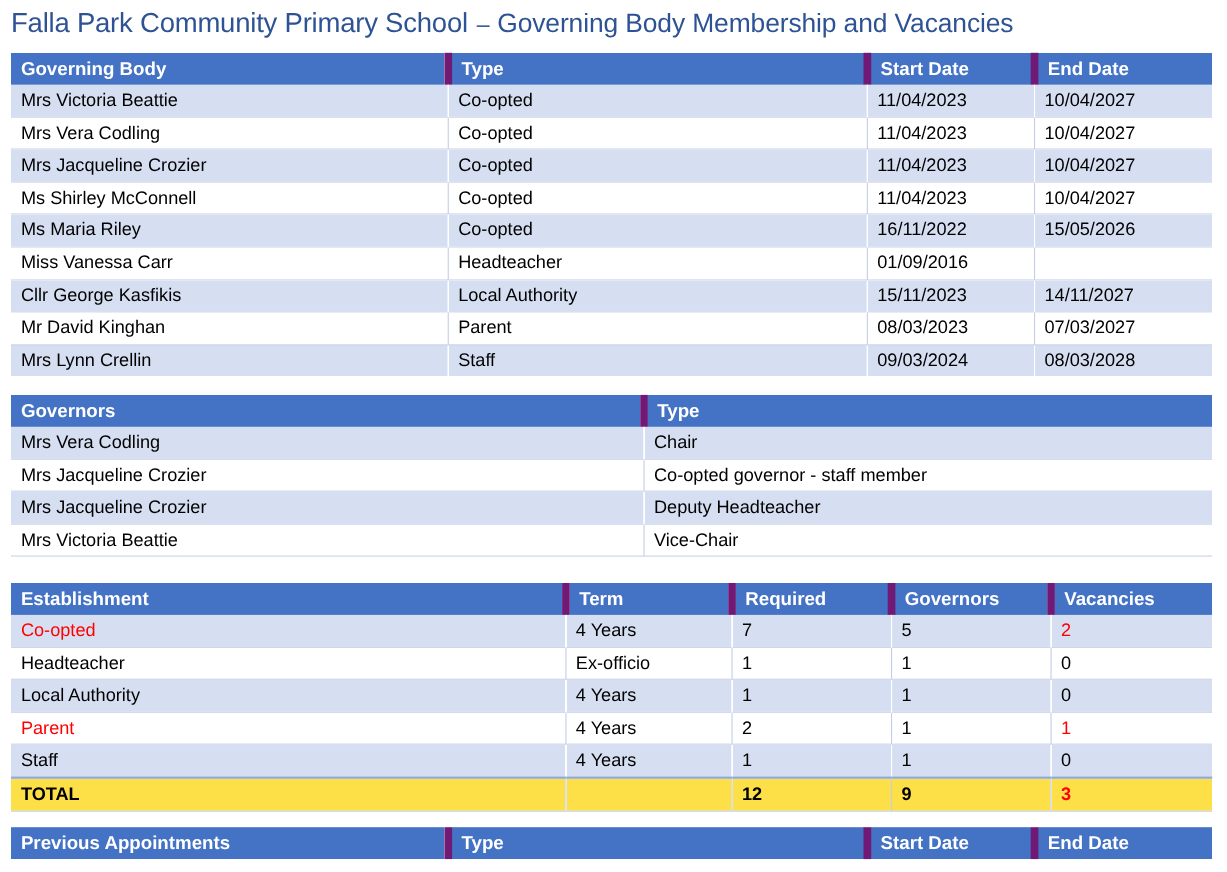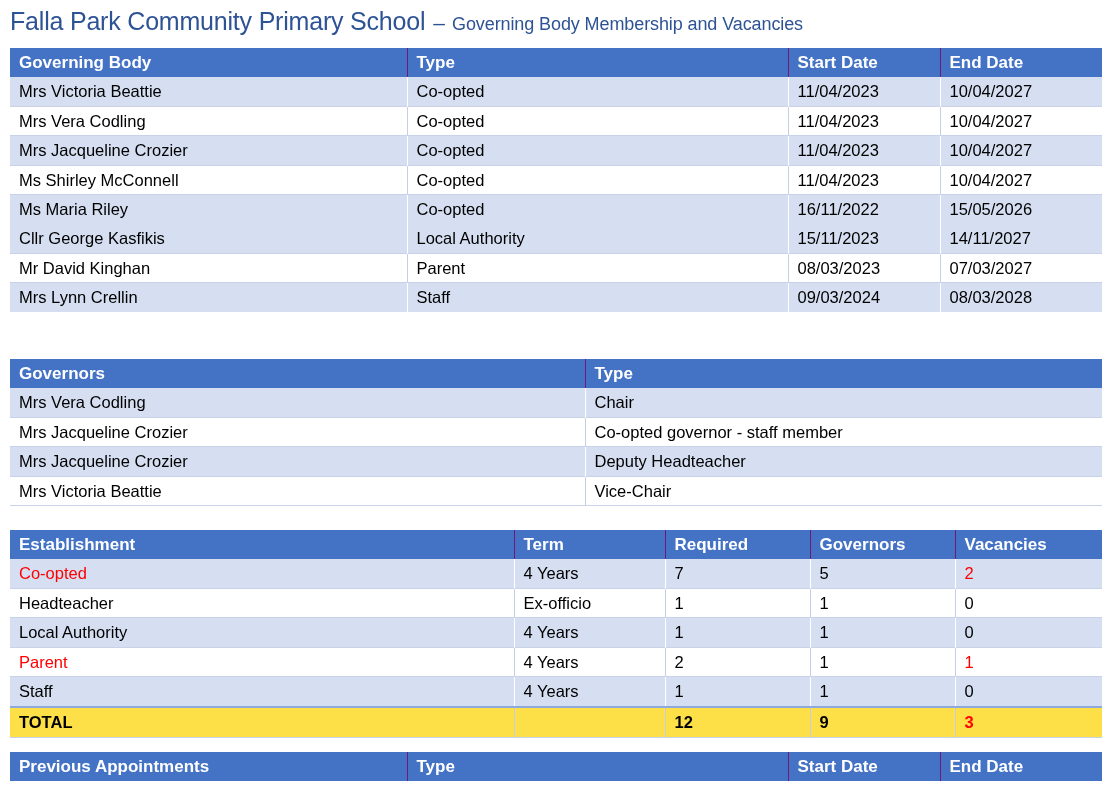--- a/index.html
+++ b/index.html
@@ -42,21 +42,21 @@
     font-weight: 400;
     letter-spacing: -0.2px;
   }
   .title-dash {
     font-size: 21px;
     color: #2E5395;
     margin: 0 7px 0 8px;
     font-weight: 400;
   }
   .title-sub {
-    font-size: 18px;
+    font-size: 24px;
     line-height: 24px;
     color: #2E5395;
     font-weight: 400;
     letter-spacing: -0.1px;
   }
 
   
   .tbl {
     position: absolute;
     left: 10px;
@@ -77,21 +77,21 @@
   }
   .tbl th:last-child, .tbl td:last-child { border-right: none; }
 
   .tbl thead th {
     background: #4473C5;
     color: #ffffff;
     font-weight: bold;
     font-size: 17px;
     height: 29px;
     line-height: 29px;
-    border-right: 1px solid #701a75;
+    border-right: 7px solid #701a75;
   }
   .tbl tbody tr.odd  td { background: #D6DFF1; border-right: 1px solid #ffffff; }
   .tbl tbody tr.even td { background: #FFFFFF; border-right: 1px solid #C4CEE5; }
   .tbl tbody tr.odd td:last-child,
   .tbl tbody tr.even td:last-child { border-right: none; }
 
   .tbl tbody tr.even td { border-top: 1px solid #C8D2E8; border-bottom: 1px solid #C8D2E8; }
 
   .red  { color: #FF0000; }
 
@@ -179,20 +179,26 @@
         <td>Ms Shirley McConnell</td>
         <td>Co-opted</td>
         <td>11/04/2023</td>
         <td>10/04/2027</td>
       </tr>
       <tr class="odd">
         <td>Ms Maria Riley</td>
         <td>Co-opted</td>
         <td>16/11/2022</td>
         <td>15/05/2026</td>
+      </tr>
+      <tr class="even">
+        <td>Miss Vanessa Carr</td>
+        <td>Headteacher</td>
+        <td>01/09/2016</td>
+        <td></td>
       </tr>
       <tr class="odd">
         <td>Cllr George Kasfikis</td>
         <td>Local Authority</td>
         <td>15/11/2023</td>
         <td>14/11/2027</td>
       </tr>
       <tr class="even">
         <td>Mr David Kinghan</td>
         <td>Parent</td>

